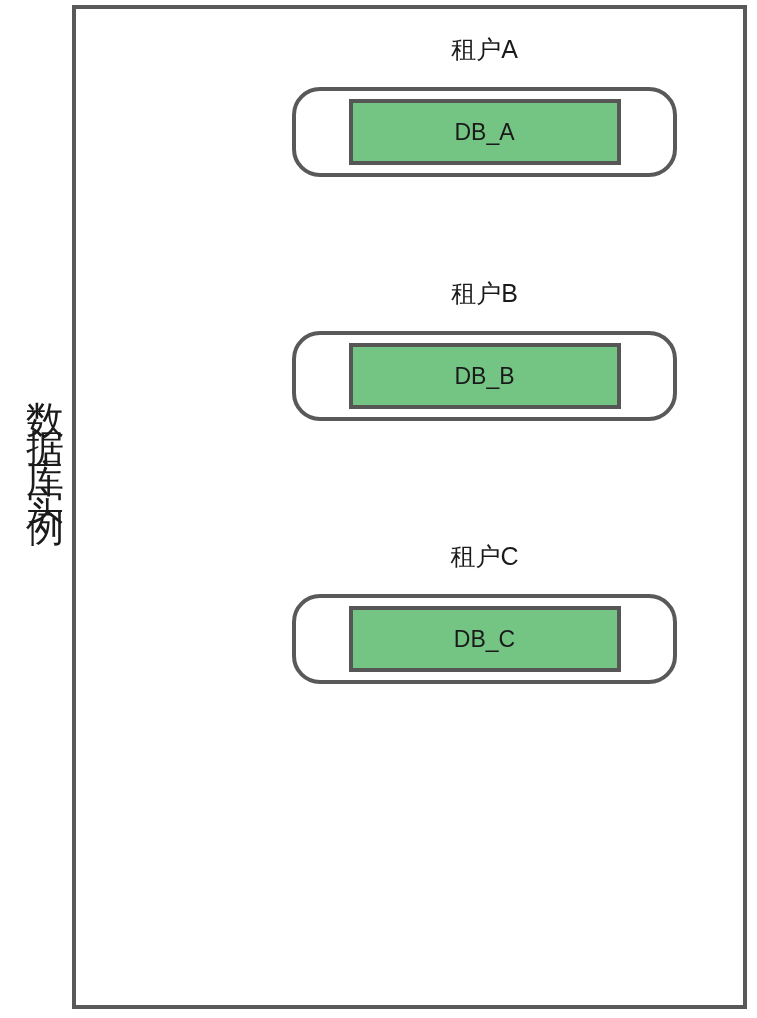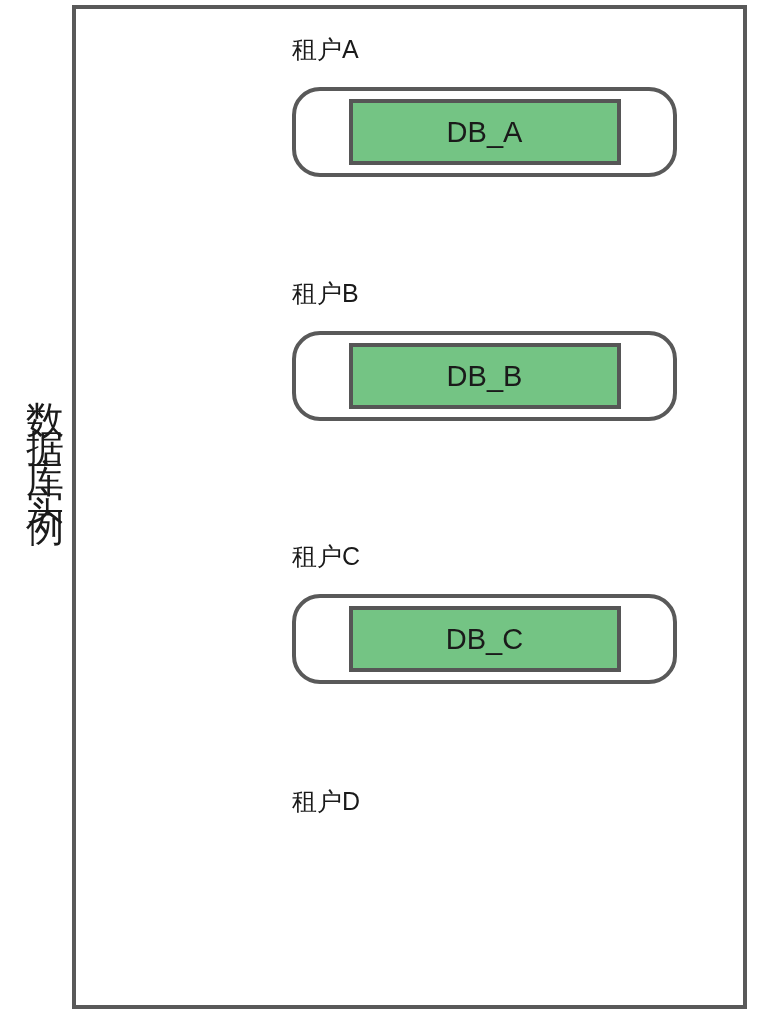--- a/index.html
+++ b/index.html
@@ -43,21 +43,21 @@
   .tenant {
     position: absolute;
     left: 216px;
     width: 385px;
   }
   .tenant.t0 { top: 24px; }
   .tenant.t1 { top: 268px; }
   .tenant.t2 { top: 531px; }
   .tenant.t3 { top: 776px; }
   .tenant-label {
-    text-align: left;
+    text-align: center;
     font-size: 25px;
     line-height: 32px;
     color: #1a1a1a;
     margin-bottom: 22px;
   }
   .pill {
     box-sizing: border-box;
     width: 385px;
     height: 90px;
     border: 4px solid #595959;
@@ -69,21 +69,21 @@
   }
   .db-node {
     box-sizing: border-box;
     width: 272px;
     height: 66px;
     border: 4px solid #565656;
     background: #74c484;
     display: flex;
     align-items: center;
     justify-content: center;
-    font-size: 29px;
+    font-size: 23px;
     color: #1a1a1a;
   }
 </style>
 </head>
 <body>
 
 <div class="canvas">
 
   <div class="v-label">数据库实例</div>
 
@@ -104,17 +104,16 @@
     </div>
 
     <div class="tenant t1">
       <div class="tenant-label">租户B</div>
       <div class="pill">
         <div class="db-node">DB_B</div>
       </div>
     </div>
 
     <div class="tenant t3">
-      <div class="tenant-label">租户D</div>
     </div>
 
   </div>
 </div>
 
 </body></html>

